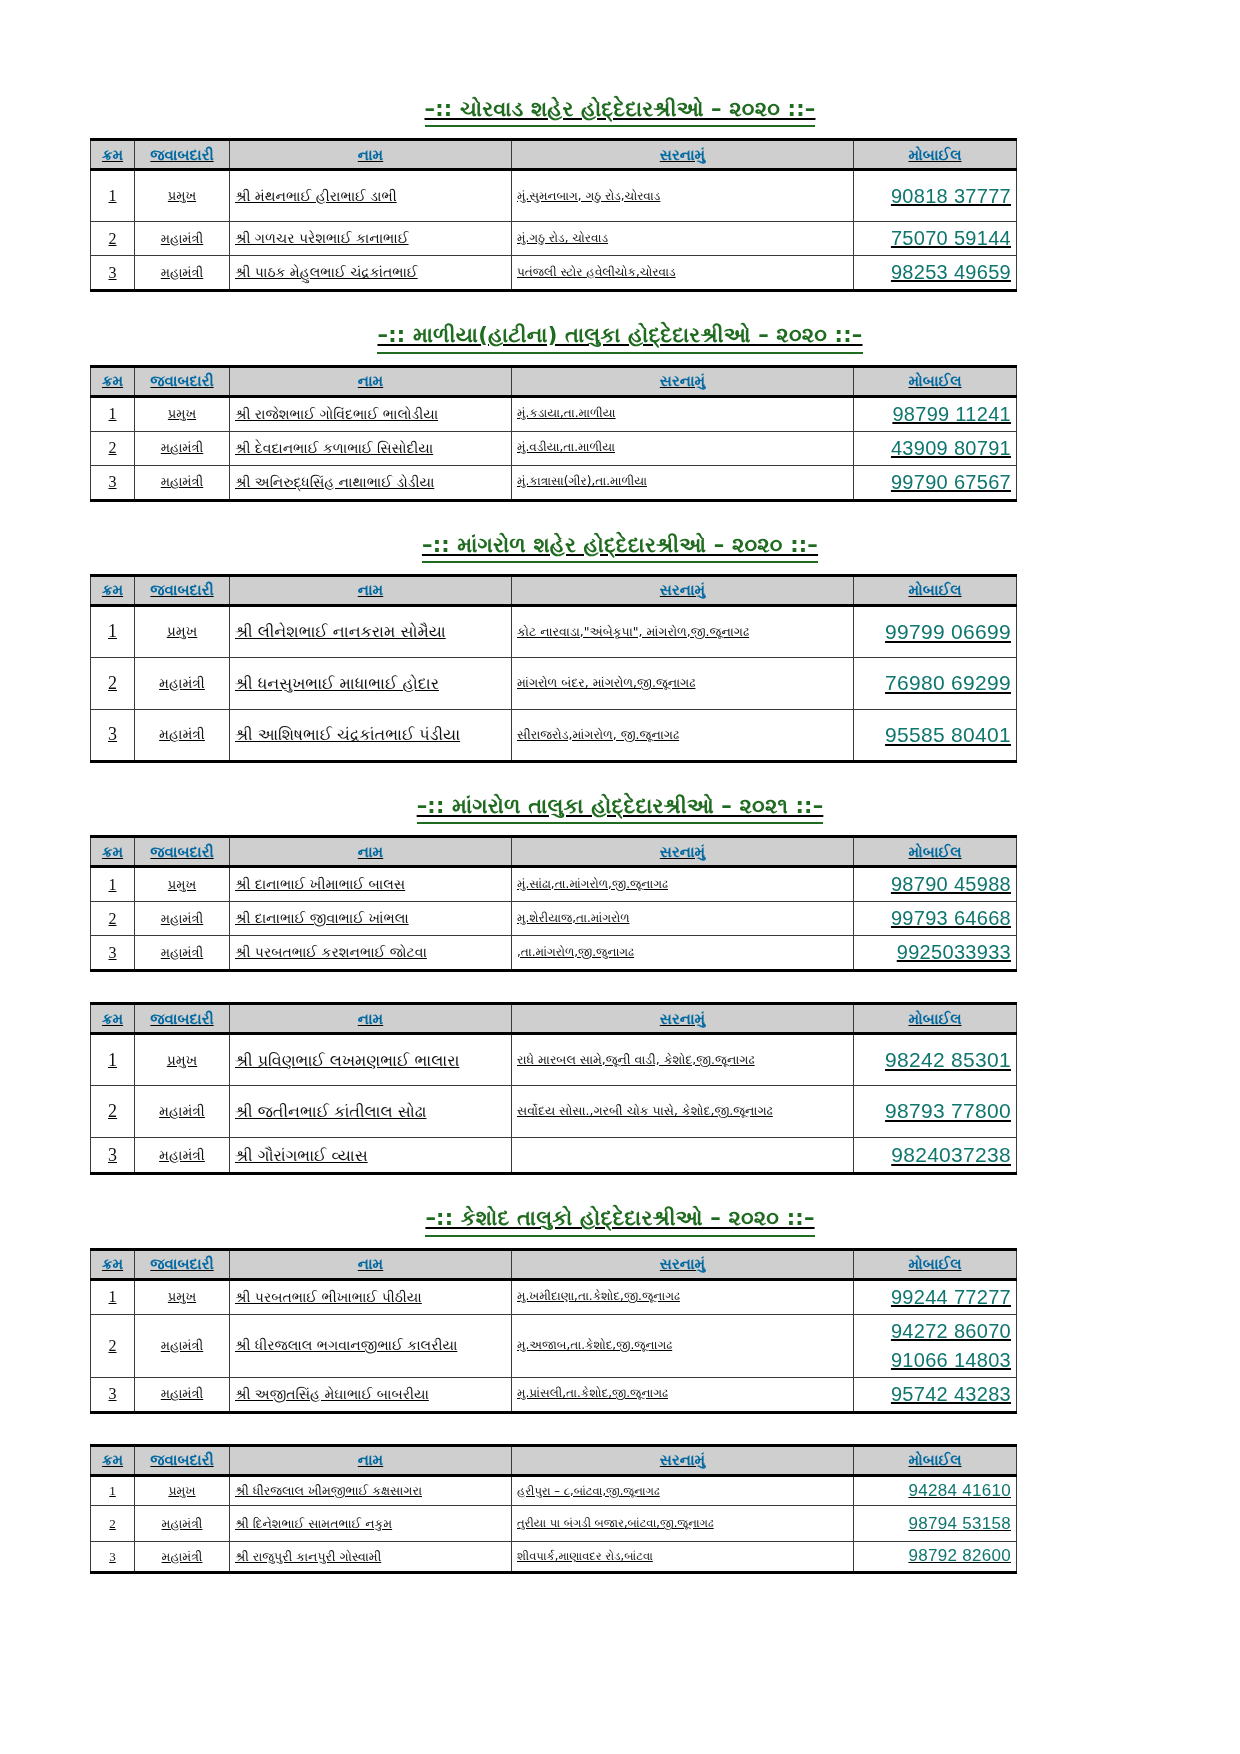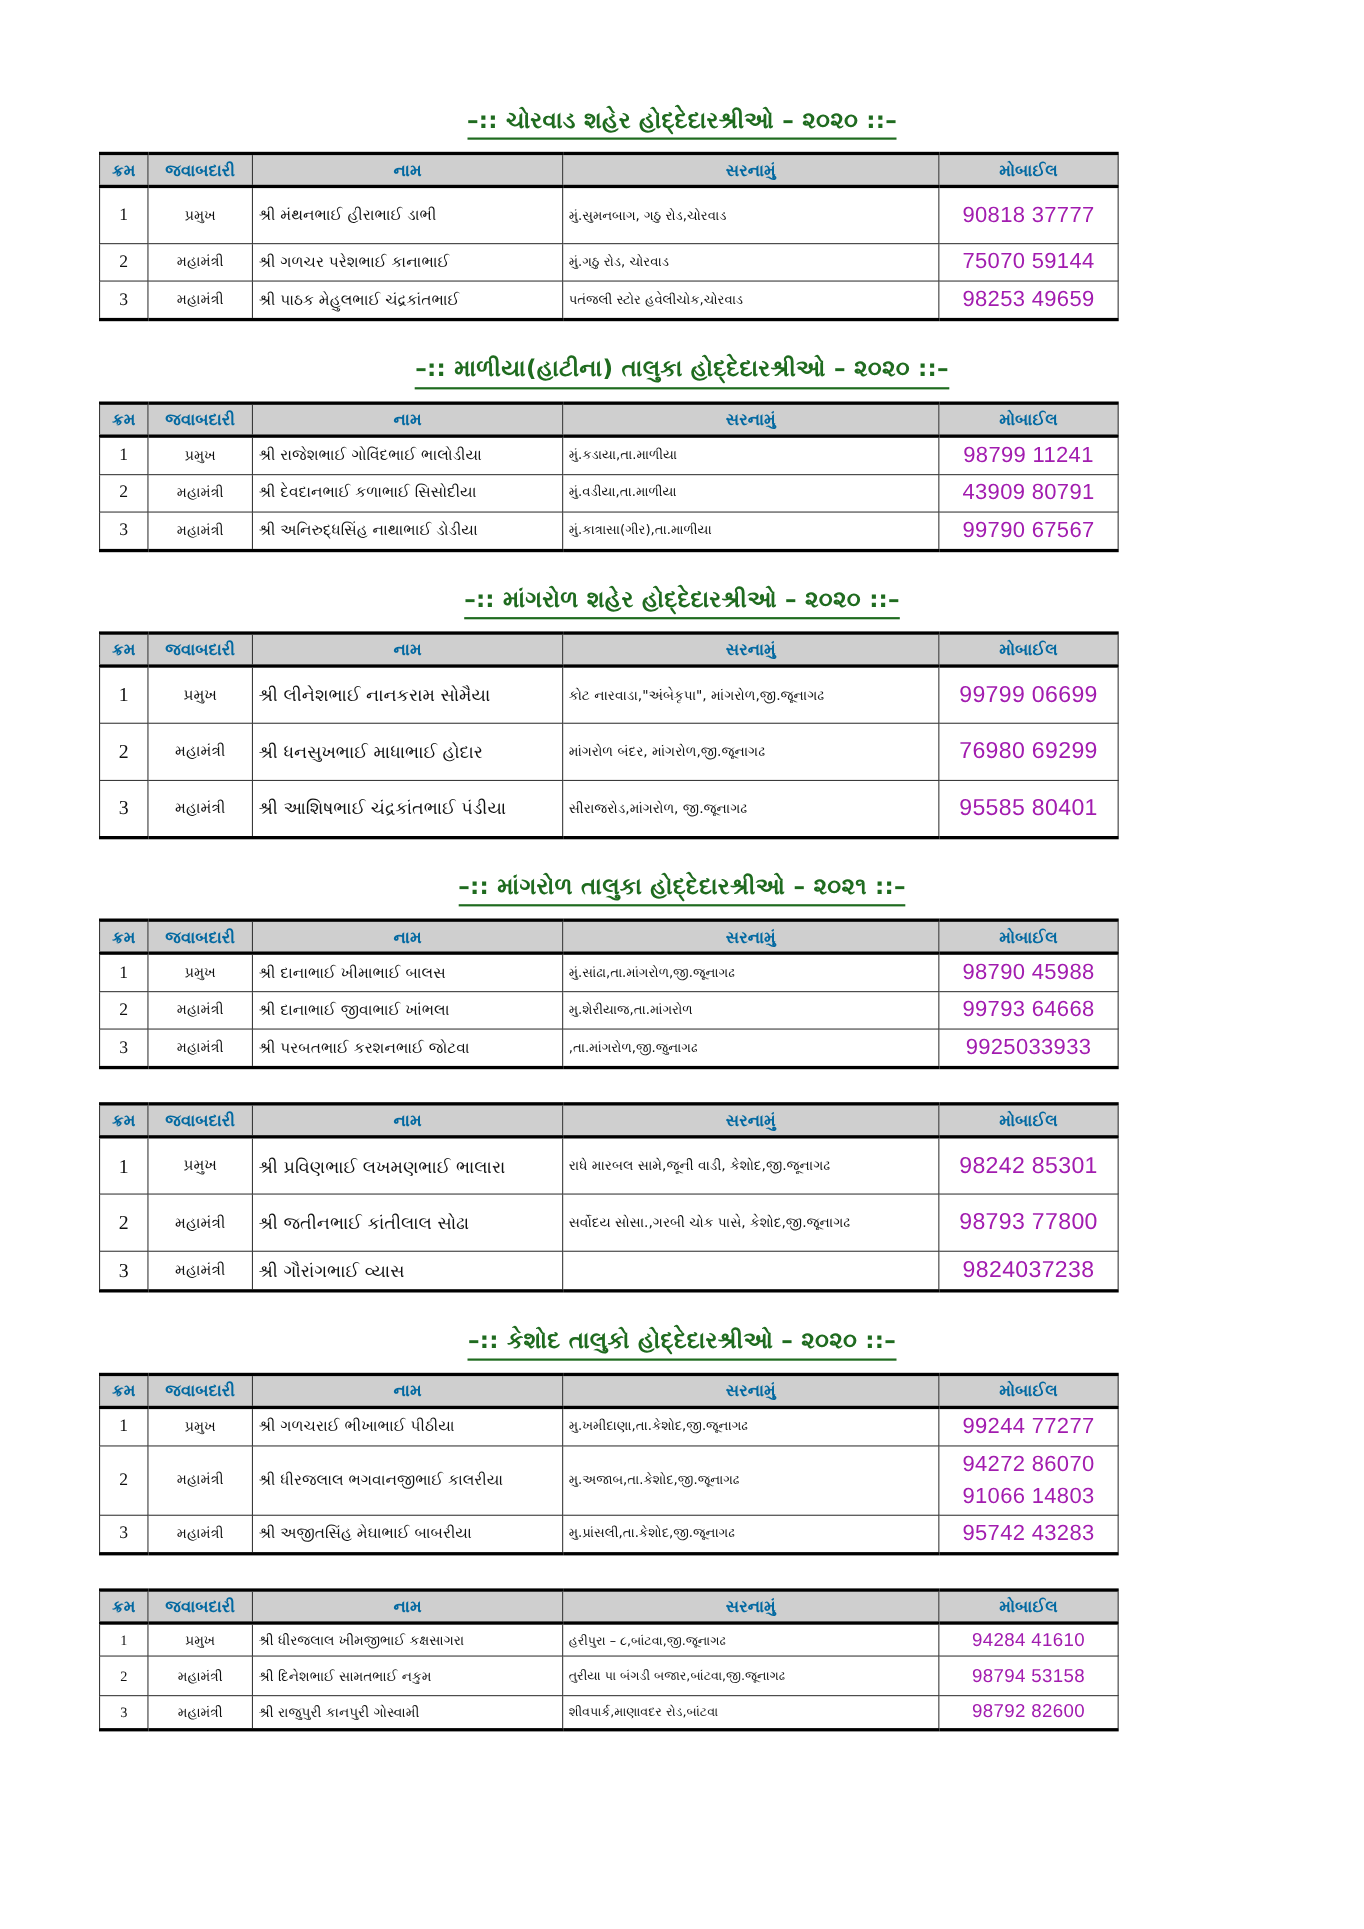--- a/index.html
+++ b/index.html
@@ -13,20 +13,21 @@
     background: #ffffff;
     font-family: "Liberation Sans", "DejaVu Sans", sans-serif;
     -webkit-font-smoothing: antialiased;
   }
   .page {
     width: 1240px;
     min-height: 1754px;
     box-sizing: border-box;
     padding: 96px 90px 60px 90px;
     background: #ffffff;
+    text-decoration: underline;
   }
   .section {
     margin: 0 0 30px 0;
   }
   .section-title {
     text-align: center;
     color: #1f6b1f;
     font-family: "DejaVu Sans", sans-serif;
     font-weight: bold;
     font-size: 21px;
@@ -92,24 +93,24 @@
   }
   td.addr {
     text-align: left;
     font-family: "DejaVu Sans", sans-serif;
     font-size: 12px;
     color: #111111;
     padding-left: 7px;
     line-height: 1.45;
   }
   td.mobile {
-    text-align: center;
+    text-align: right;
     font-family: "Liberation Sans", sans-serif;
     font-size: 19px;
-    color: #a21caf;
+    color: #0f766e;
     letter-spacing: 0.3px;
     white-space: pre-line;
     line-height: 1.45;
   }
 
   
   .sz-lg td.name   { font-size: 16px; }
   .sz-lg td.role   { font-size: 14px; }
   .sz-lg td.kram   { font-size: 18px; }
   .sz-lg td.mobile { font-size: 21px; }
@@ -379,21 +380,21 @@
               <th>જવાબદારી</th>
               <th>નામ</th>
               <th>સરનામું</th>
               <th>મોબાઈલ</th>
             </tr>
           </thead>
           <tbody>
             <tr class="row-short">
               <td class="kram">1</td>
               <td class="role">પ્રમુખ</td>
-              <td class="name">શ્રી ગળચરાઈ ભીખાભાઈ પીઠીયા</td>
+              <td class="name">શ્રી પરબતભાઈ ભીખાભાઈ પીઠીયા</td>
               <td class="addr">મુ.ખમીદાણા,તા.કેશોદ,જી.જૂનાગઢ</td>
               <td class="mobile">99244 77277</td>
             </tr>
             <tr class="row-tall">
               <td class="kram">2</td>
               <td class="role">મહામંત્રી</td>
               <td class="name">શ્રી ધીરજલાલ ભગવાનજીભાઈ કાલરીયા</td>
               <td class="addr">મુ.અજાબ,તા.કેશોદ,જી.જૂનાગઢ</td>
               <td class="mobile">94272 86070
 91066 14803</td>

